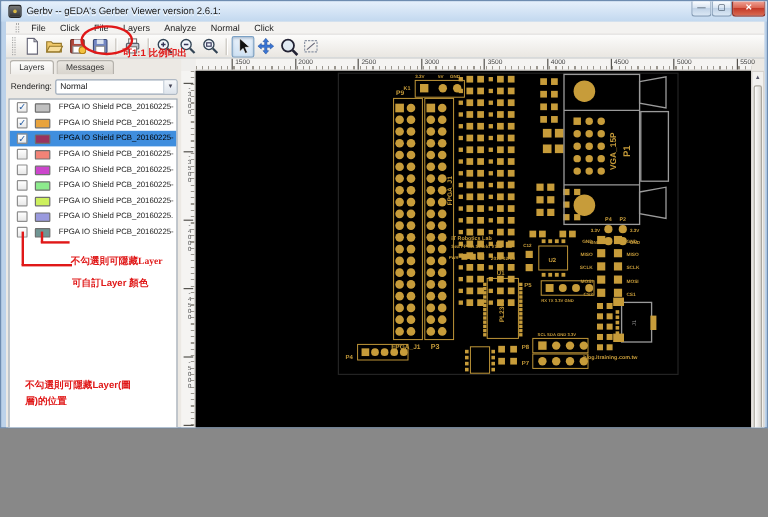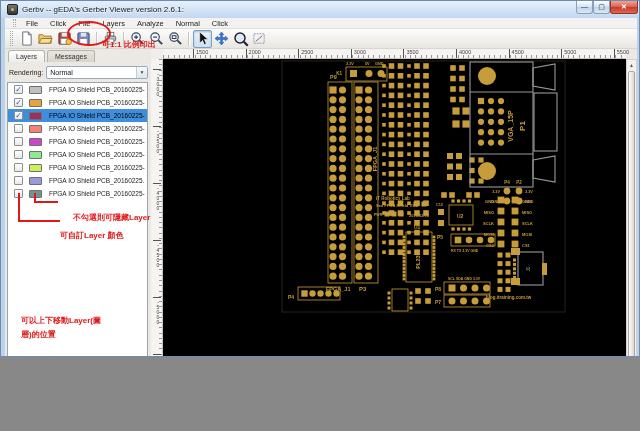--- a/index.html
+++ b/index.html
@@ -845,18 +845,18 @@
     </div>
   </div>
 
   <div class="red-ellipse" style="left:66px;top:20px;width:44px;height:25px;"></div>
   <div class="red-note" style="left:101px;top:38px;">可1:1 比例印出</div>
   <div class="red-line" style="left:33px;top:192px;width:1.5px;height:9px;"></div>
   <div class="red-line" style="left:33px;top:200px;width:24px;height:1.5px;"></div>
   <div class="red-note" style="left:59px;top:208px;margin-top:21px;">可自訂Layer 顏色</div>
   <div class="red-line" style="left:17px;top:192px;width:1.5px;height:28px;"></div>
   <div class="red-line" style="left:17px;top:219px;width:42px;height:1.5px;"></div>
-  <div class="red-note" style="left:72px;top:211px;">不勾選則可隱藏Layer</div>
-  <div class="red-note" style="left:20px;top:314px;">可以上下移動Layer(圖</div>
+  <div class="red-note" style="left:58px;top:211px;font-family:Liberation Serif, serif;">不勾選則可隱藏Layer</div>
+  <div class="red-note" style="left:20px;top:314px;">不勾選則可隱藏Layer(圖</div>
   <div class="red-note" style="left:20px;top:328px;">層)的位置</div>
   <div class="red-ellipse" style="left:34px;top:391px;width:82px;height:36px;"></div>
 
 </div>
 
 </body></html>

